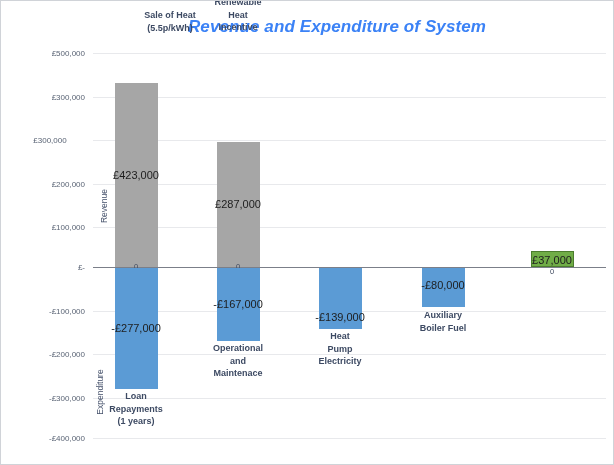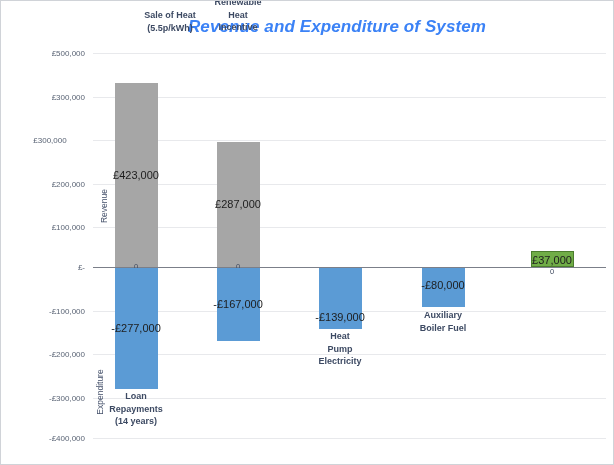--- a/index.html
+++ b/index.html
@@ -166,35 +166,40 @@
 
     <div class="bar bar-pos" style="left:22px; top:30px; width:43px; height:184px;"></div>
     <div class="datalabel" style="left:43px; top:116px;">£423,000</div>
     <div class="zerolabel" style="left:43px; top:209px;">0</div>
 
     <div class="bar bar-neg" style="left:22px; top:215px; width:43px; height:120.5px;"></div>
     <div class="datalabel" style="left:43px; top:269px;">-£277,000</div>
     <div class="cat-label" style="left:43px; top:337px;">
       <span>Loan</span><br>
       <span>Repayments</span><br>
-      <span>(14 years)</span>
+      <span>(1 years)</span>
     </div>
 
     <div class="cat-label" style="left:145px; top:-57px;">
       <span>Renewable</span><br>
       <span>Heat</span><br>
       <span>Incentive</span>
     </div>
 
     <div class="bar bar-pos" style="left:124px; top:89px; width:43px; height:125px;"></div>
     <div class="datalabel" style="left:145px; top:145px;">£287,000</div>
     <div class="zerolabel" style="left:145px; top:209px;">0</div>
 
     <div class="bar bar-neg" style="left:124px; top:215px; width:43px; height:72.5px;"></div>
     <div class="datalabel" style="left:145px; top:245px;">-£167,000</div>
+    <div class="cat-label" style="left:145px; top:289px;">
+      <span>Operational</span><br>
+      <span>and</span><br>
+      <span>Maintenace</span>
+    </div>
 
     <div class="bar bar-neg" style="left:226px; top:215px; width:43px; height:60.5px;"></div>
     <div class="datalabel" style="left:247px; top:258px;">-£139,000</div>
     <div class="cat-label" style="left:247px; top:277px;">
       <span>Heat</span><br>
       <span>Pump</span><br>
       <span>Electricity</span>
     </div>
 
     <div class="bar bar-neg" style="left:329px; top:215px; width:43px; height:39px;"></div>

